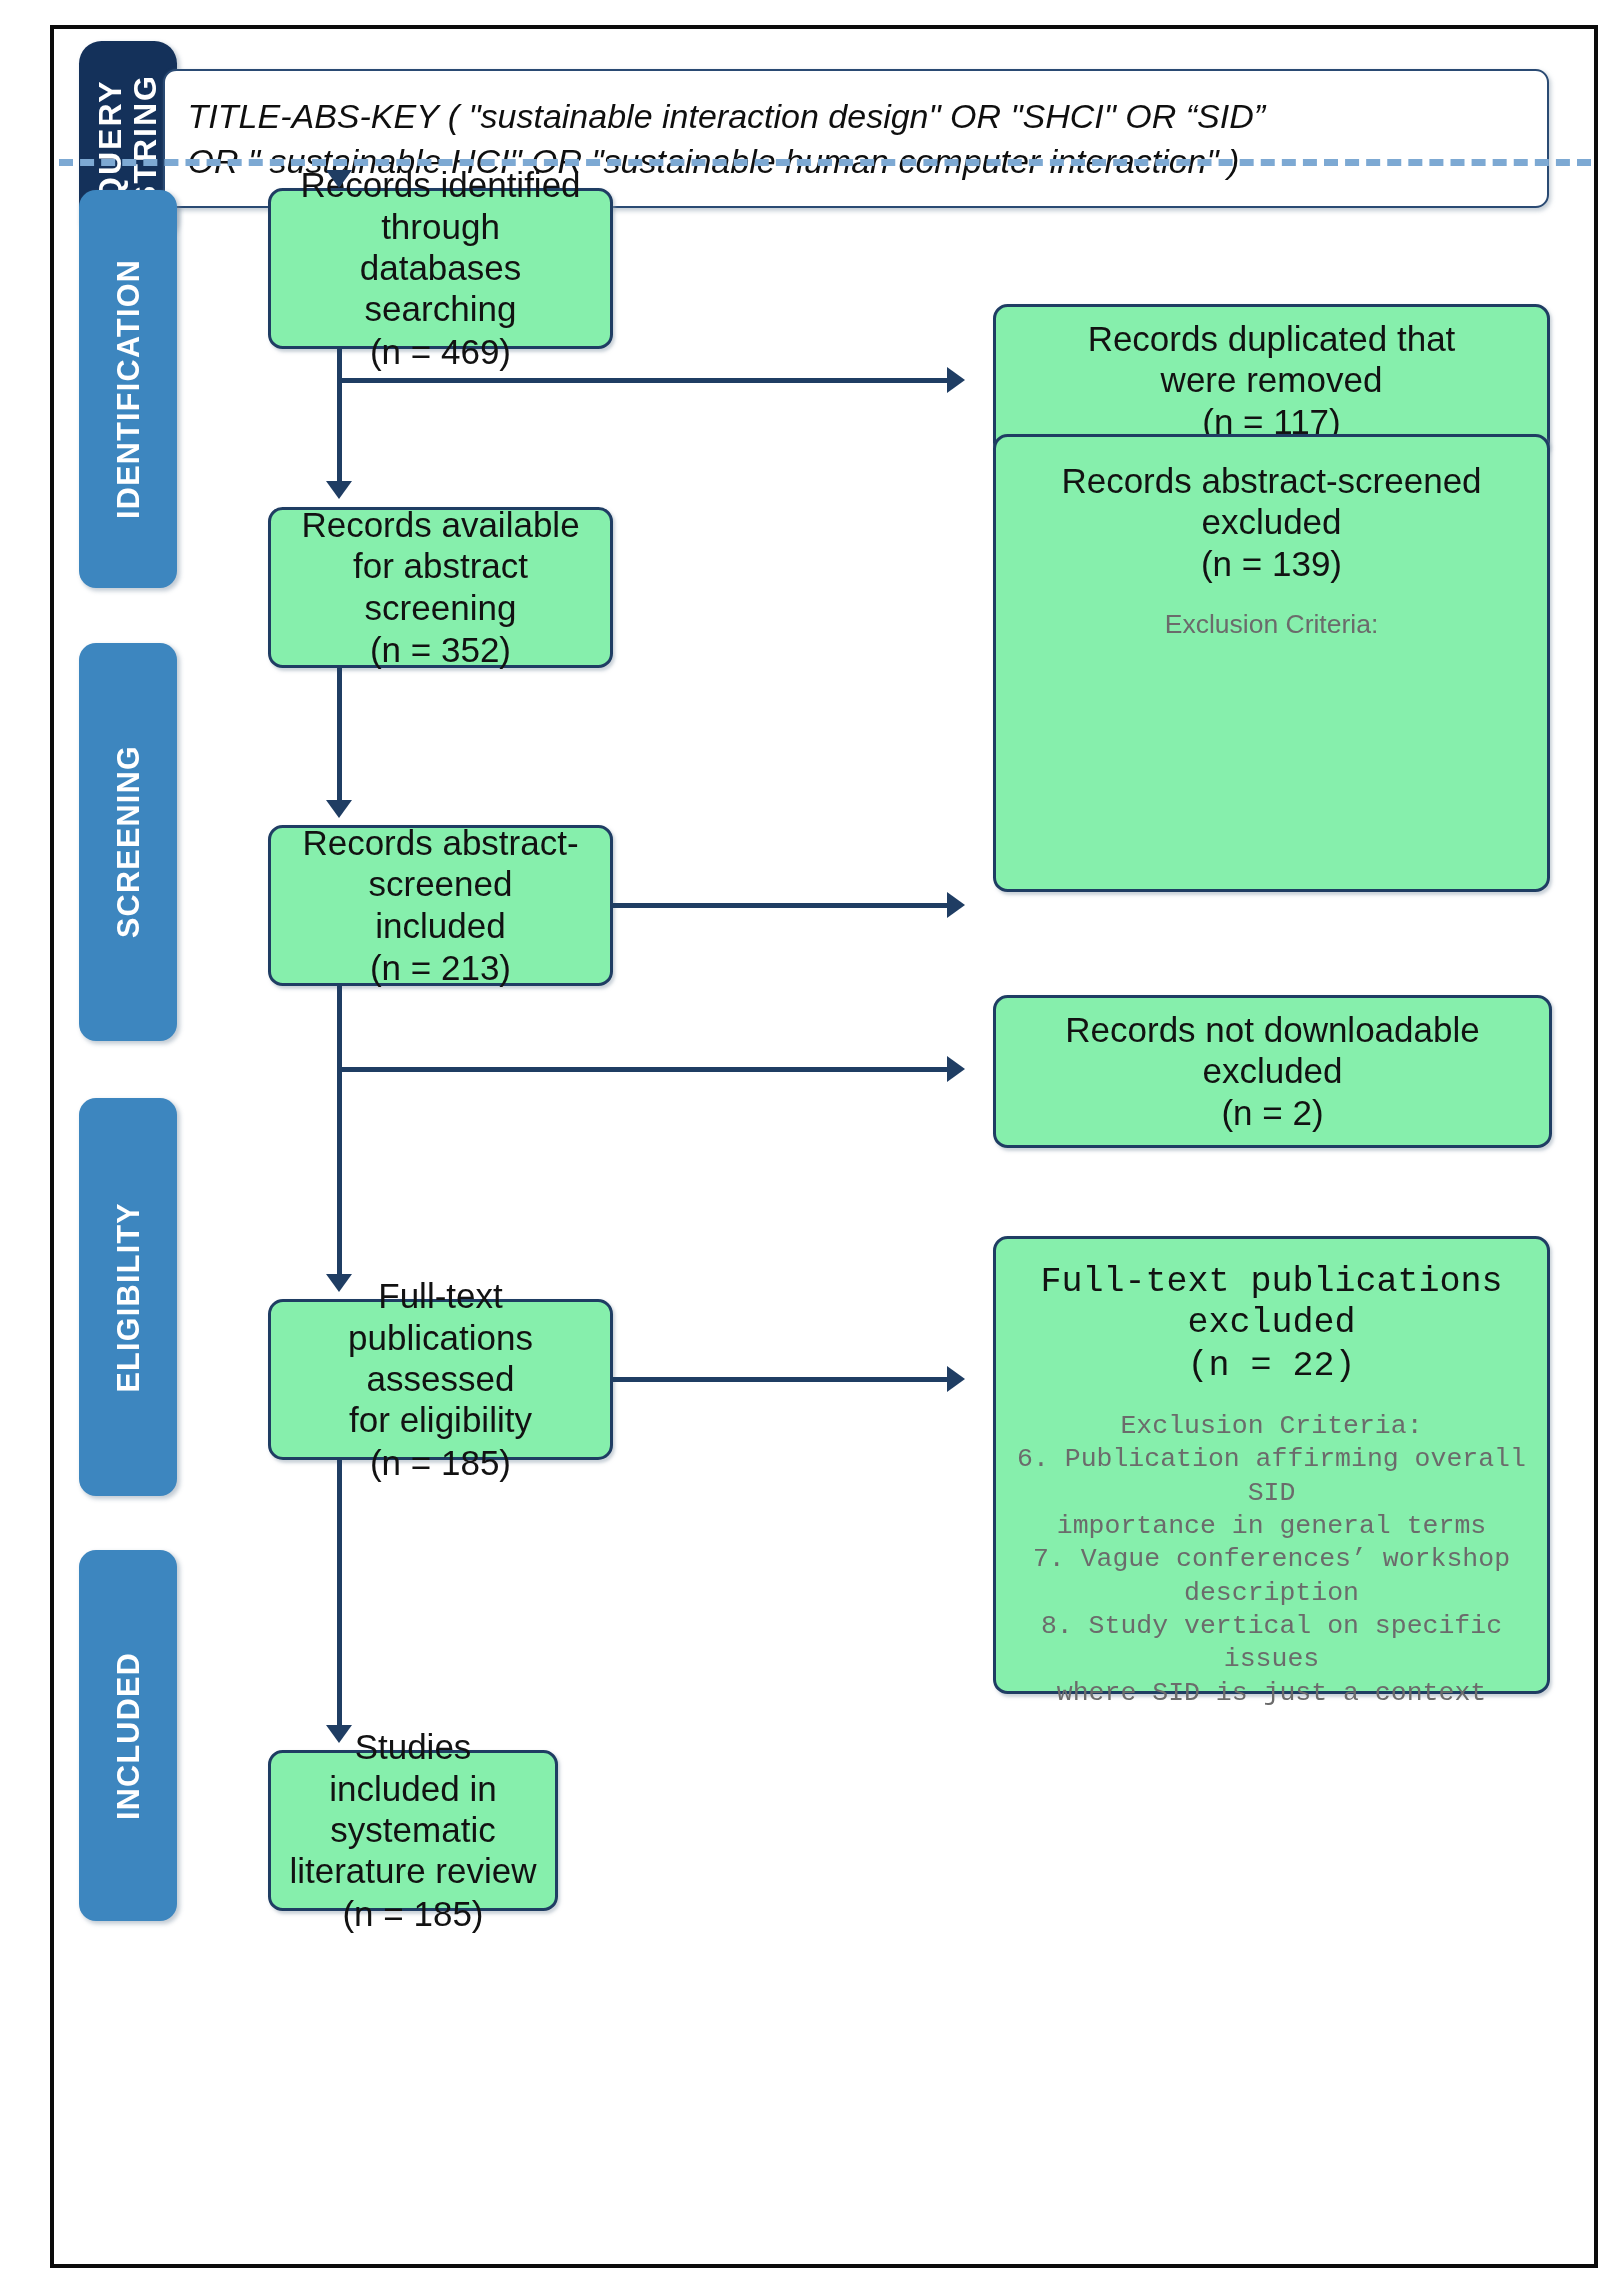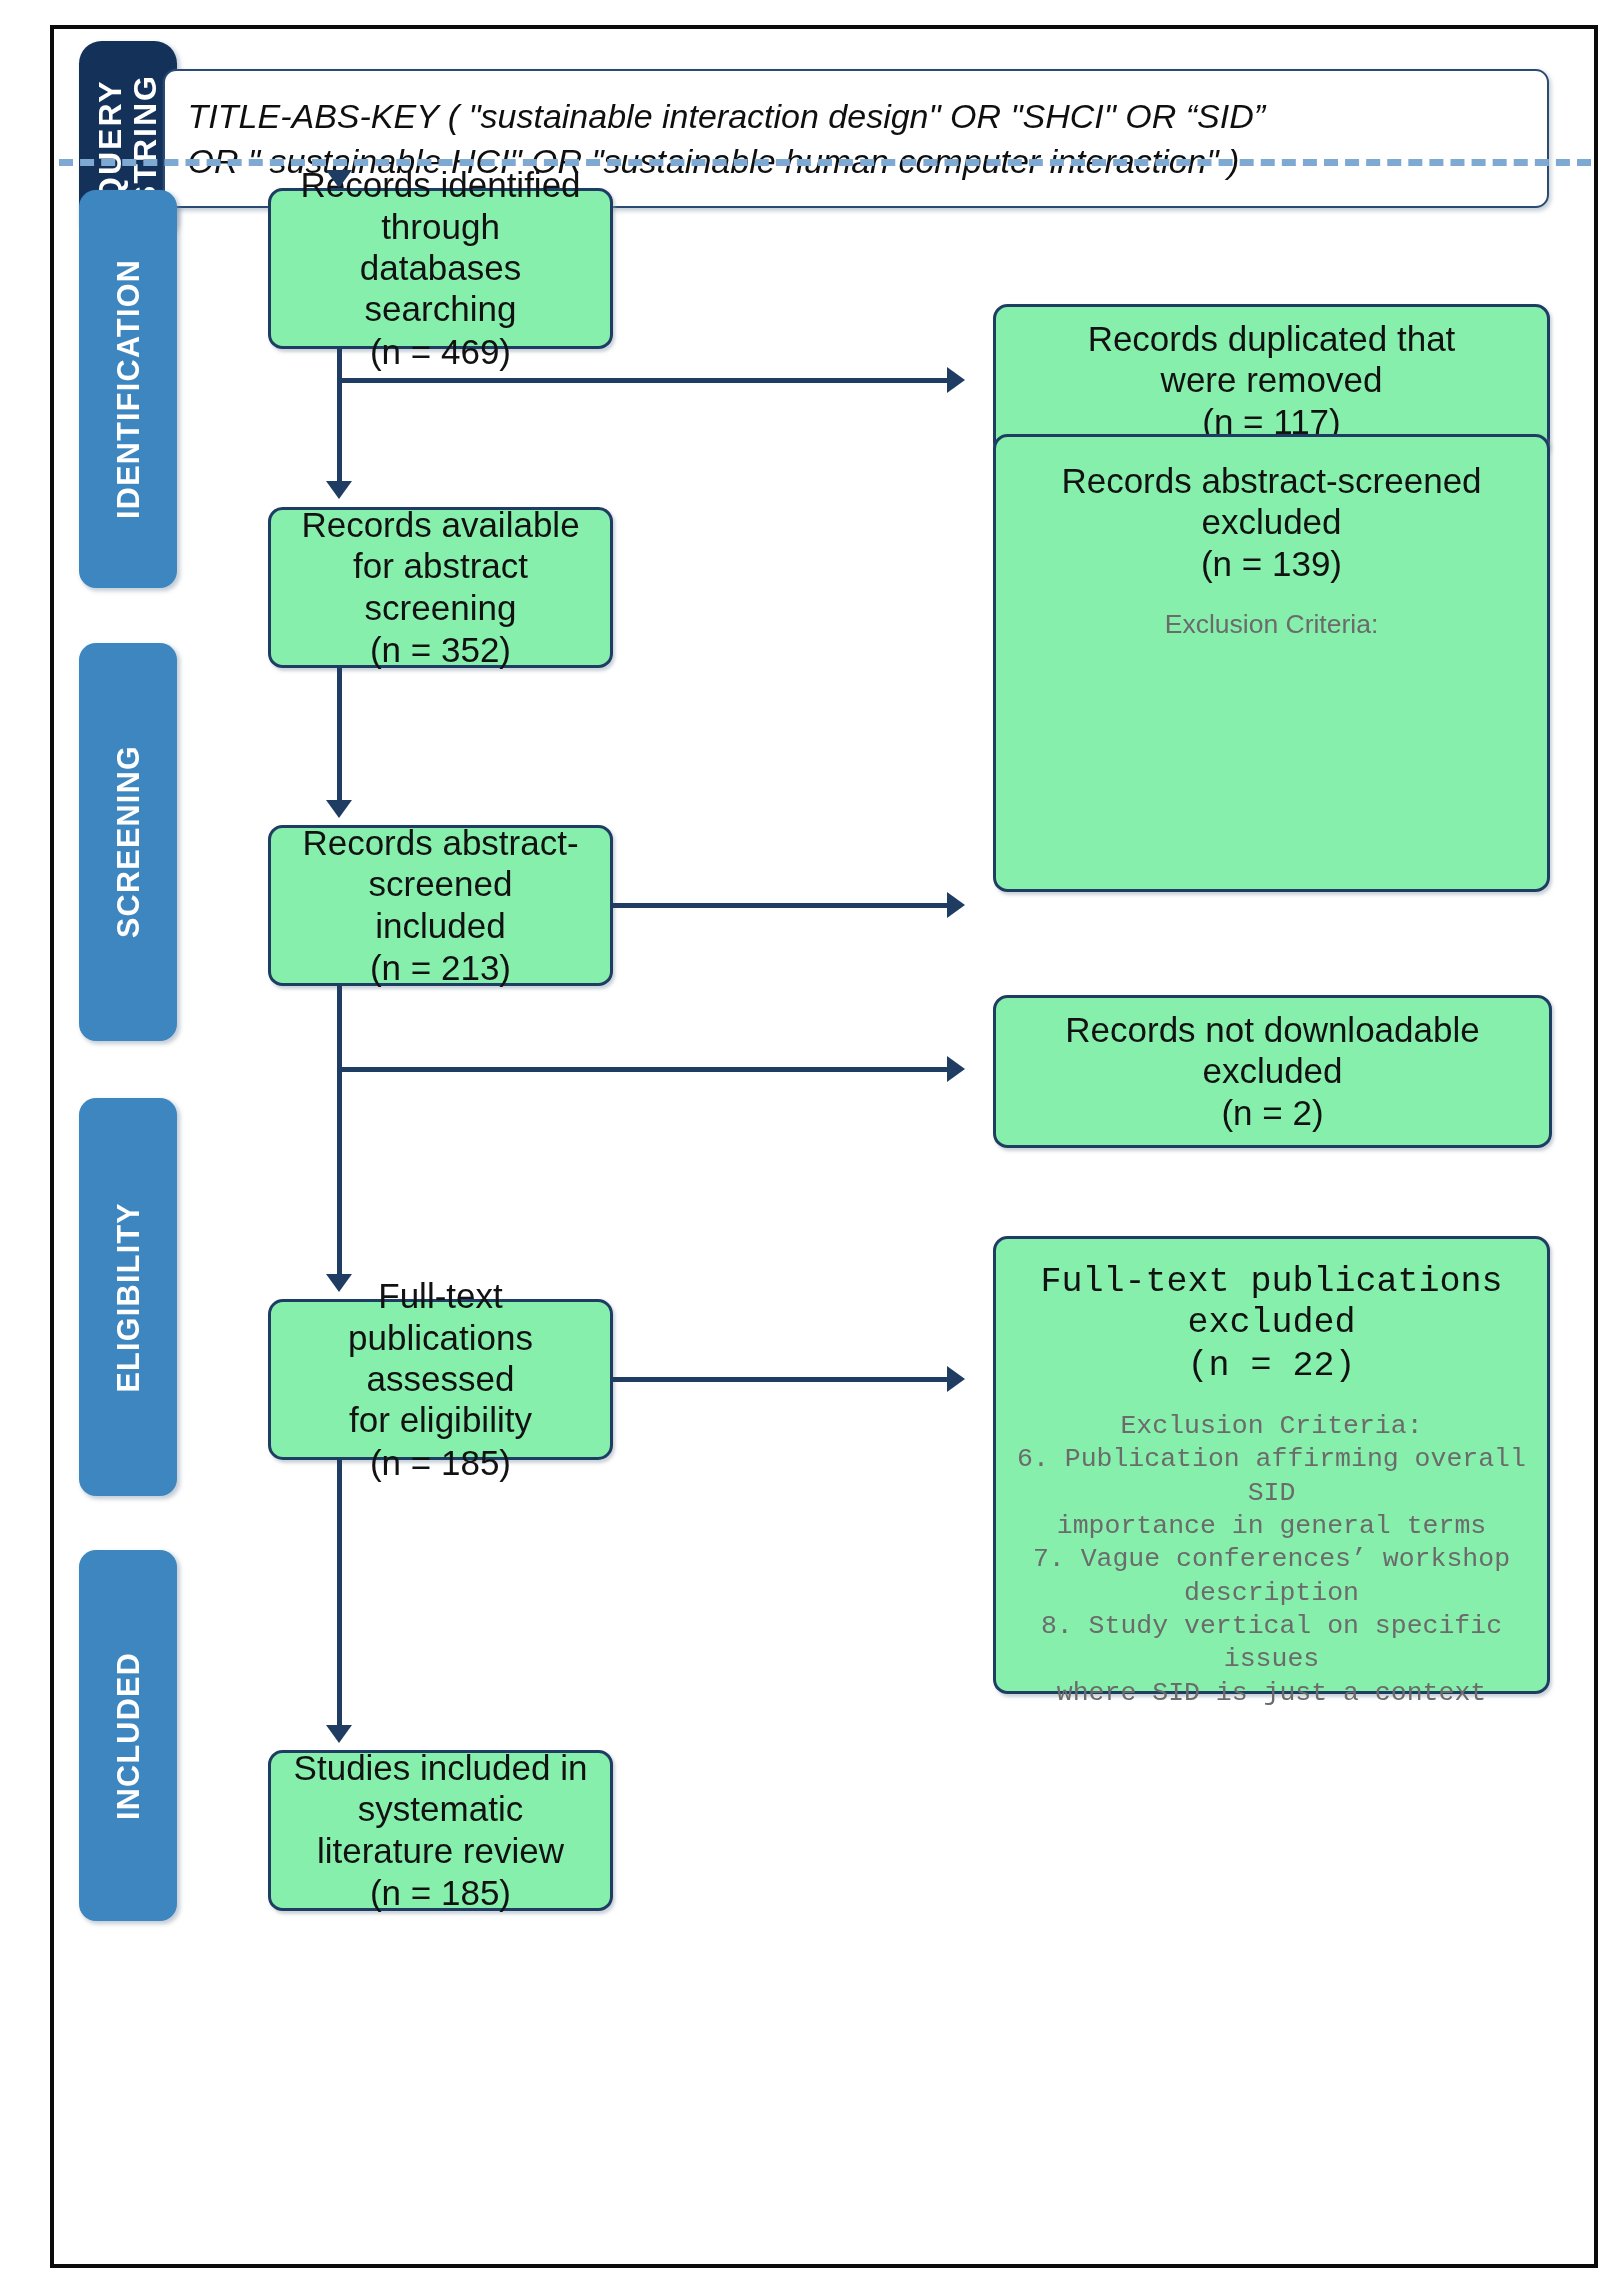--- a/index.html
+++ b/index.html
@@ -190,21 +190,21 @@
 included</span>
       <span class="bn">(n = 213)</span>
     </div>
 
     <div class="box" style="left:214px; top:1270px; width:345px; height:161px;border-radius:15px;">
       <span class="bt">Full-text publications assessed
 for eligibility</span>
       <span class="bn">(n = 185)</span>
     </div>
 
-    <div class="box" style="left:214px; top:1721px; width:345px; height:161px;">
+    <div class="box" style="left:214px; top:1721px; width:290px; height:161px;">
       <span class="bt">Studies included in systematic
 literature review</span>
       <span class="bn">(n = 185)</span>
     </div>
 
     <div class="box" style="left:939px; top:275px; width:557px; height:153px;">
       <span class="bt">Records duplicated that
 were removed</span>
       <span class="bn">(n = 117)</span>
     </div>

